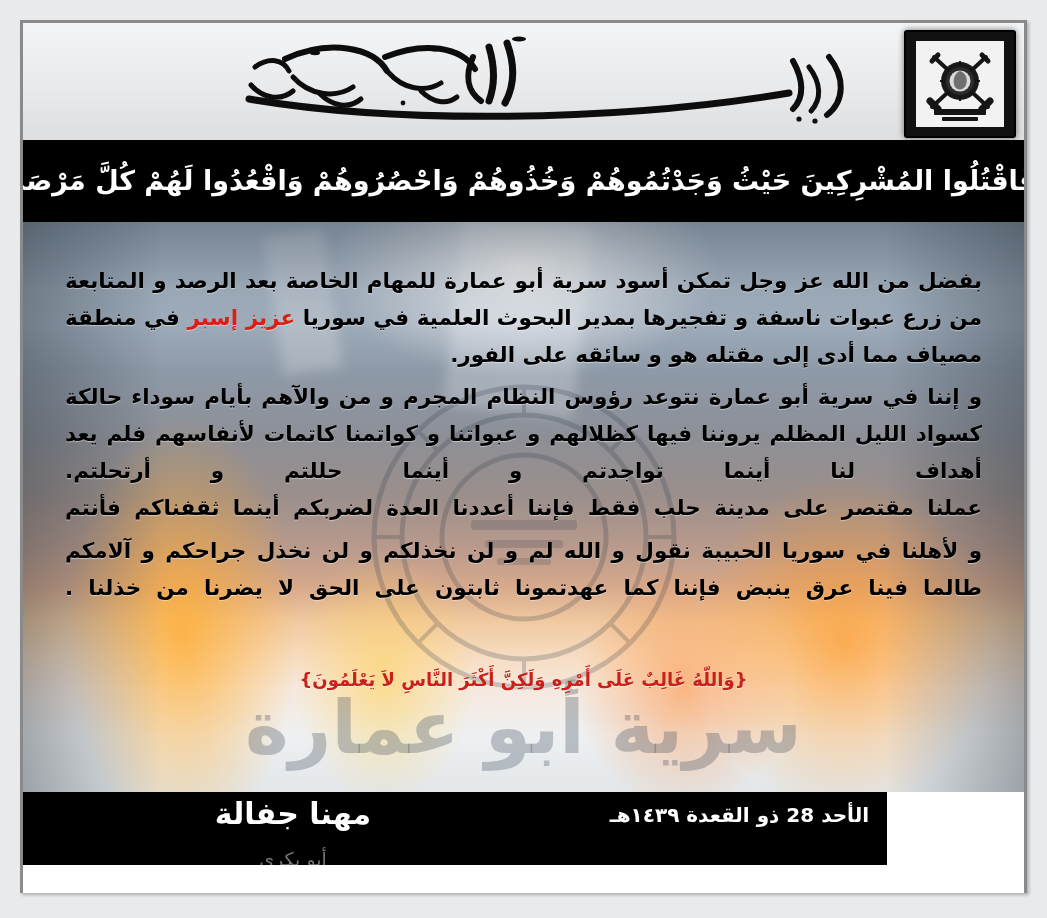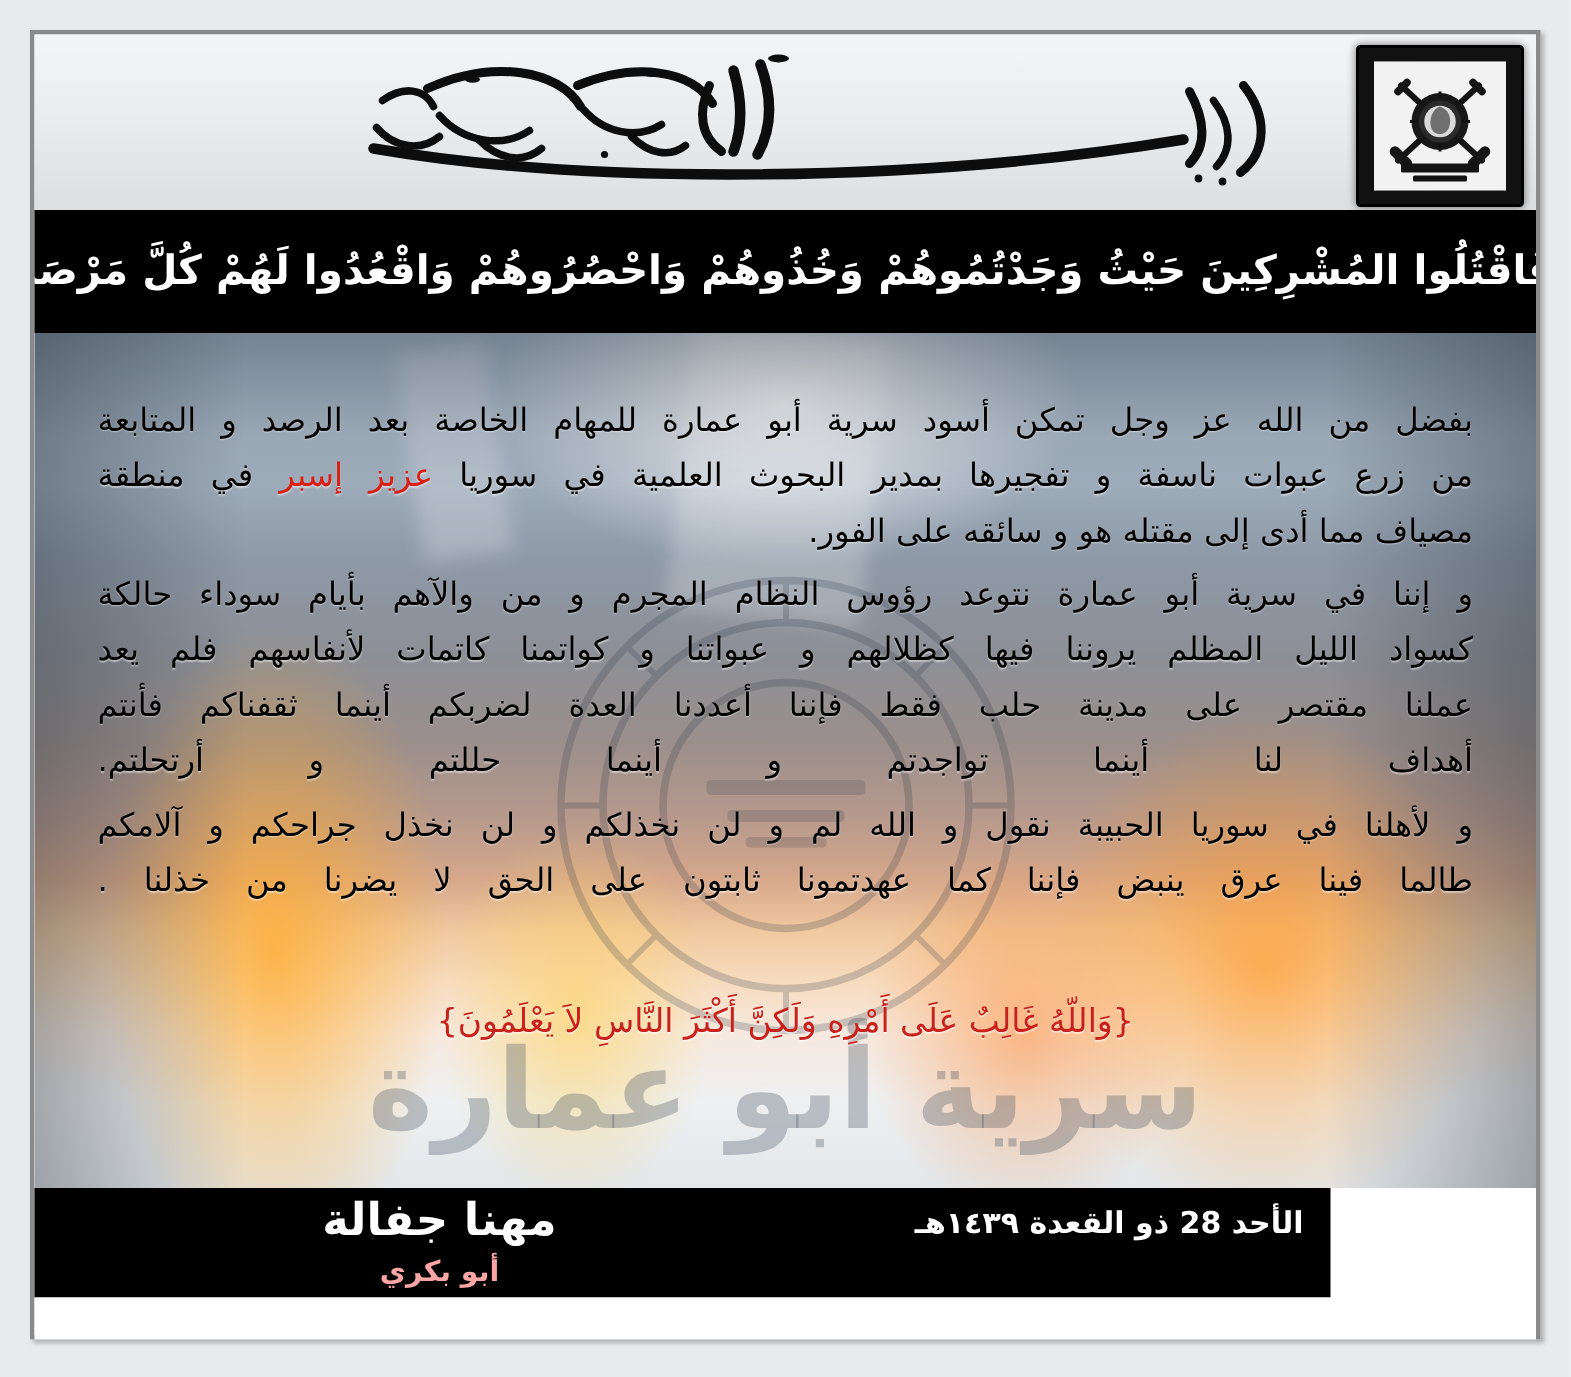--- a/index.html
+++ b/index.html
@@ -178,21 +178,21 @@
     position: absolute;
     left: 0; right: 0;
     top: 42px;
     padding: 0 42px;
     direction: rtl;
     text-align: center;
   }
   .stmt-line {
     color: #000;
     font-size: 21.5px;
-    font-weight: normal;
+    font-weight: bold;
     line-height: 1.62;
     text-align: center;
     margin: 0 0 2px 0;
     text-shadow: 0 1px 1px rgba(255,255,255,0.45);
     white-space: nowrap;
   }
   .stmt-line.justify {
     text-align: justify;
     text-align-last: justify;
     white-space: normal;
@@ -203,22 +203,22 @@
   
   .quran-quote {
     position: absolute;
     left: 0; right: 0;
     top: 447px;
     text-align: center;
     direction: rtl;
   }
   .quran-quote span {
     color: #c8201a;
-    font-size: 22px;
-    font-weight: normal;
+    font-size: 18px;
+    font-weight: bold;
     letter-spacing: 0.3px;
     text-shadow: 0 1px 1px rgba(255,255,255,0.55);
   }
 
   
   .signer-caption {
     position: absolute;
     right: 12px;
     bottom: 6px;
     direction: rtl;
@@ -247,25 +247,25 @@
     width: 300px;
   }
   .sig-name {
     color: #ffffff;
     font-size: 30px;
     font-weight: bold;
     letter-spacing: 2px;
     line-height: 1.05;
   }
   .sig-kunya {
-    color: #fca5a5;
+    color: #737373;
     font-size: 19px;
-    font-weight: bold;
+    font-weight: normal;
     letter-spacing: 1px;
-    margin-top: 7px;
+    margin-top: 18px;
   }
   .footer-date {
     position: absolute;
     right: 18px;
     top: 8px;
     text-align: right;
     direction: rtl;
   }
   .date-hijri, .date-greg {
     color: #ffffff;
@@ -425,24 +425,24 @@
 
       <div class="para-gap"></div>
 
       <p class="stmt-line justify">
         <span>و إننا في سرية أبو عمارة نتوعد رؤوس النظام المجرم و من والآهم بأيام سوداء حالكة</span>
       </p>
       <p class="stmt-line justify">
         <span>كسواد الليل المظلم يروننا فيها كظلالهم و عبواتنا و كواتمنا كاتمات لأنفاسهم فلم يعد</span>
       </p>
       <p class="stmt-line justify">
+        <span>أهداف لنا أينما تواجدتم و أينما حللتم و أرتحلتم.</span>
+      </p>
+      <p class="stmt-line justify">
         <span>عملنا مقتصر على مدينة حلب فقط فإننا أعددنا العدة لضربكم أينما ثقفناكم فأنتم</span>
-      </p>
-      <p class="stmt-line justify">
-        <span>أهداف لنا أينما تواجدتم و أينما حللتم و أرتحلتم.</span>
       </p>
 
       <div class="para-gap"></div>
 
       <p class="stmt-line justify">
         <span>و لأهلنا في سوريا الحبيبة نقول و الله لم و لن نخذلكم و لن نخذل جراحكم و آلامكم</span>
       </p>
       <p class="stmt-line justify">
         <span>طالما فينا عرق ينبض فإننا كما عهدتمونا ثابتون على الحق لا يضرنا من خذلنا .</span>
       </p>

